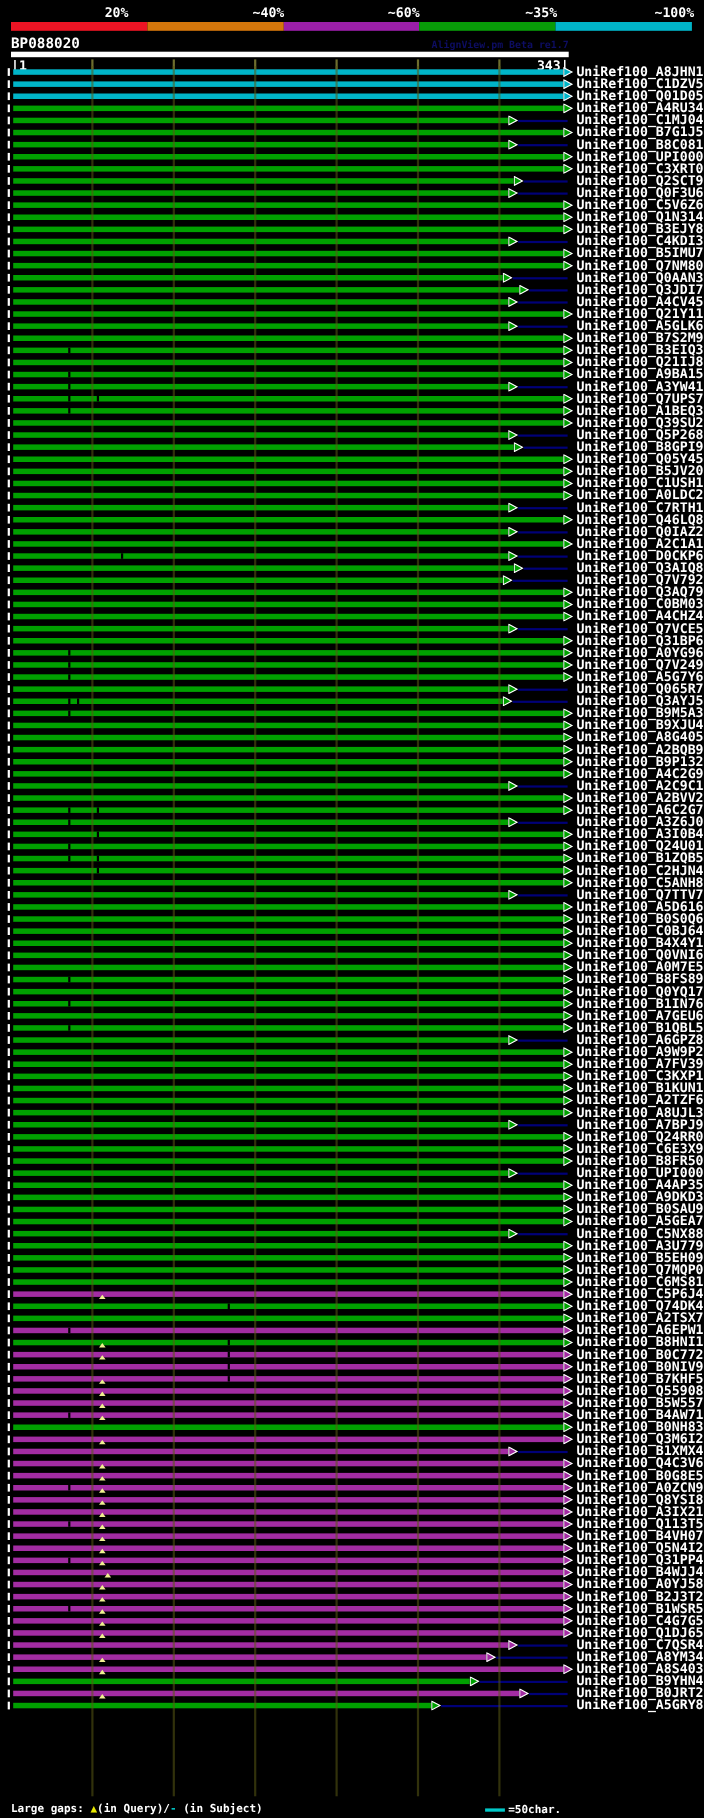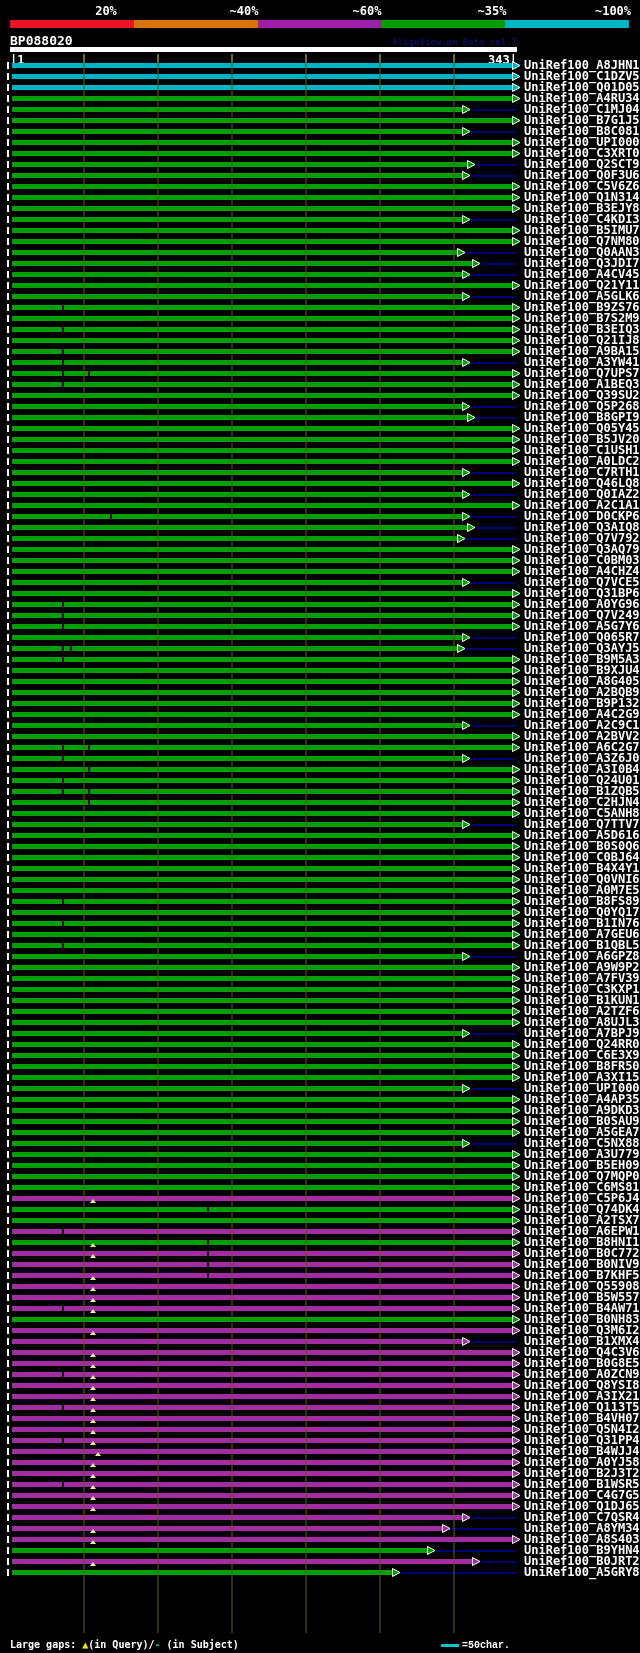--- a/index.html
+++ b/index.html
@@ -26,21 +26,21 @@
   .tri{position:absolute;top:6px;width:0;height:0;border-left:3px solid transparent;
        border-right:3px solid transparent;border-bottom:4px solid #f0f090;z-index:3;}
   .grid{position:absolute;top:0;bottom:0;width:2px;background:rgba(90,90,20,0.55);z-index:4;}
   .rowlabel{position:absolute;left:512px;top:0px;color:#fff;font-size:12px;line-height:11px;
             font-weight:bold;white-space:nowrap;z-index:5;}
   #footer{position:absolute;left:10px;top:1639px;font-size:10px;font-weight:bold;color:#fff;white-space:nowrap;}
   #footer .ytri{color:#e8e800;}
   #footer .cdash{color:#00c8c8;}
   #scalekey{position:absolute;left:441px;top:1639px;display:flex;align-items:center;height:13px;}
   #scalekey .keyline{width:18px;height:3px;background:#00c8c8;margin-right:3px;}
-  #scalekey .keytext{color:#fff;font-size:10px;font-weight:bold;font-family:Liberation Mono, monospace;}
+  #scalekey .keytext{color:#fff;font-size:10px;font-weight:bold;}
 </style>
 </head>
 <body>
 
 <span class="pct" style="left:106px">20%</span>
 <span class="pct" style="left:244px">~40%</span>
 <span class="pct" style="left:367px">~60%</span>
 <span class="pct" style="left:492px">~35%</span>
 <span class="pct" style="left:613px">~100%</span>
 
@@ -249,29 +249,20 @@
       <div class="bar" style="width: 450px; background: rgb(0, 160, 0);"></div>
       <svg width="9" height="9" class="tip" style="left: 450px;">
         <polygon points="0.5,0.5 8,4.5 0.5,8.5" fill="#00a000" stroke="#ffffff" stroke-width="1"></polygon>
       </svg>
       <div class="conn" style="left: 459px; width: 45px; background: rgb(0, 0, 120);"></div>
       <span class="rowlabel">UniRef100_A5GLK6</span>
     </div>
     <div class="row">
       <span class="dash"></span>
       <div class="bar" style="width: 500px; background: rgb(0, 160, 0);"></div>
-      <div class="tick" style="left: 50px;"></div>
-      <svg width="9" height="9" class="tip" style="left: 500px;">
-        <polygon points="0.5,0.5 8,4.5 0.5,8.5" fill="#00a000" stroke="#ffffff" stroke-width="1"></polygon>
-      </svg>
-      <span class="rowlabel">UniRef100_B9ZS76</span>
-    </div>
-    <div class="row">
-      <span class="dash"></span>
-      <div class="bar" style="width: 500px; background: rgb(0, 160, 0);"></div>
       <svg width="9" height="9" class="tip" style="left: 500px;">
         <polygon points="0.5,0.5 8,4.5 0.5,8.5" fill="#00a000" stroke="#ffffff" stroke-width="1"></polygon>
       </svg>
       <span class="rowlabel">UniRef100_B7S2M9</span>
     </div>
     <div class="row">
       <span class="dash"></span>
       <div class="bar" style="width: 500px; background: rgb(0, 160, 0);"></div>
       <div class="tick" style="left: 50px;"></div>
       <svg width="9" height="9" class="tip" style="left: 500px;">
@@ -846,28 +837,20 @@
       </svg>
       <span class="rowlabel">UniRef100_C6E3X9</span>
     </div>
     <div class="row">
       <span class="dash"></span>
       <div class="bar" style="width: 500px; background: rgb(0, 160, 0);"></div>
       <svg width="9" height="9" class="tip" style="left: 500px;">
         <polygon points="0.5,0.5 8,4.5 0.5,8.5" fill="#00a000" stroke="#ffffff" stroke-width="1"></polygon>
       </svg>
       <span class="rowlabel">UniRef100_B8FR50</span>
-    </div>
-    <div class="row">
-      <span class="dash"></span>
-      <div class="bar" style="width: 500px; background: rgb(0, 160, 0);"></div>
-      <svg width="9" height="9" class="tip" style="left: 500px;">
-        <polygon points="0.5,0.5 8,4.5 0.5,8.5" fill="#00a000" stroke="#ffffff" stroke-width="1"></polygon>
-      </svg>
-      <span class="rowlabel">UniRef100_A3XI15</span>
     </div>
     <div class="row">
       <span class="dash"></span>
       <div class="bar" style="width: 450px; background: rgb(0, 160, 0);"></div>
       <svg width="9" height="9" class="tip" style="left: 450px;">
         <polygon points="0.5,0.5 8,4.5 0.5,8.5" fill="#00a000" stroke="#ffffff" stroke-width="1"></polygon>
       </svg>
       <div class="conn" style="left: 459px; width: 45px; background: rgb(0, 0, 120);"></div>
       <span class="rowlabel">UniRef100_UPI000..</span>
     </div>

